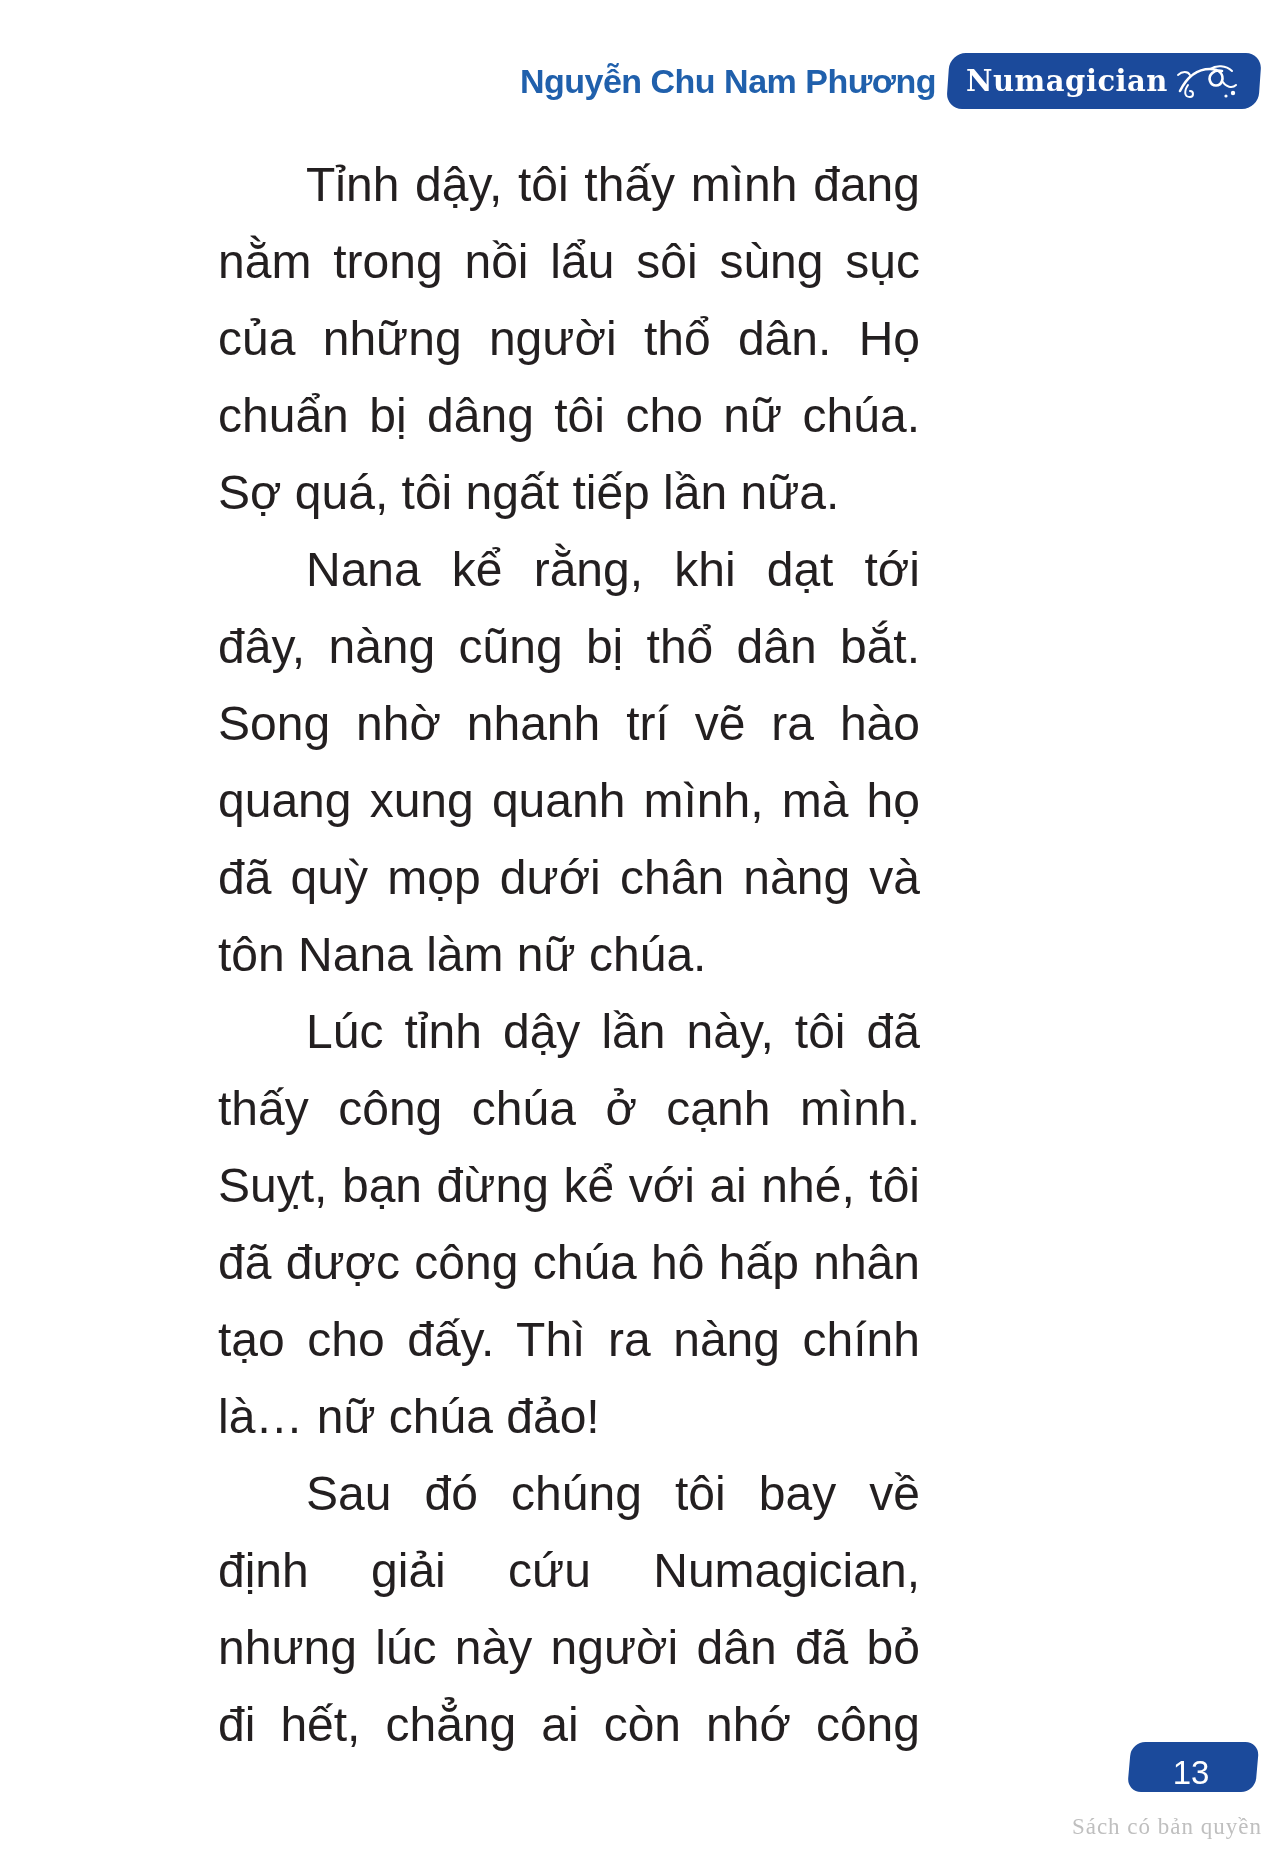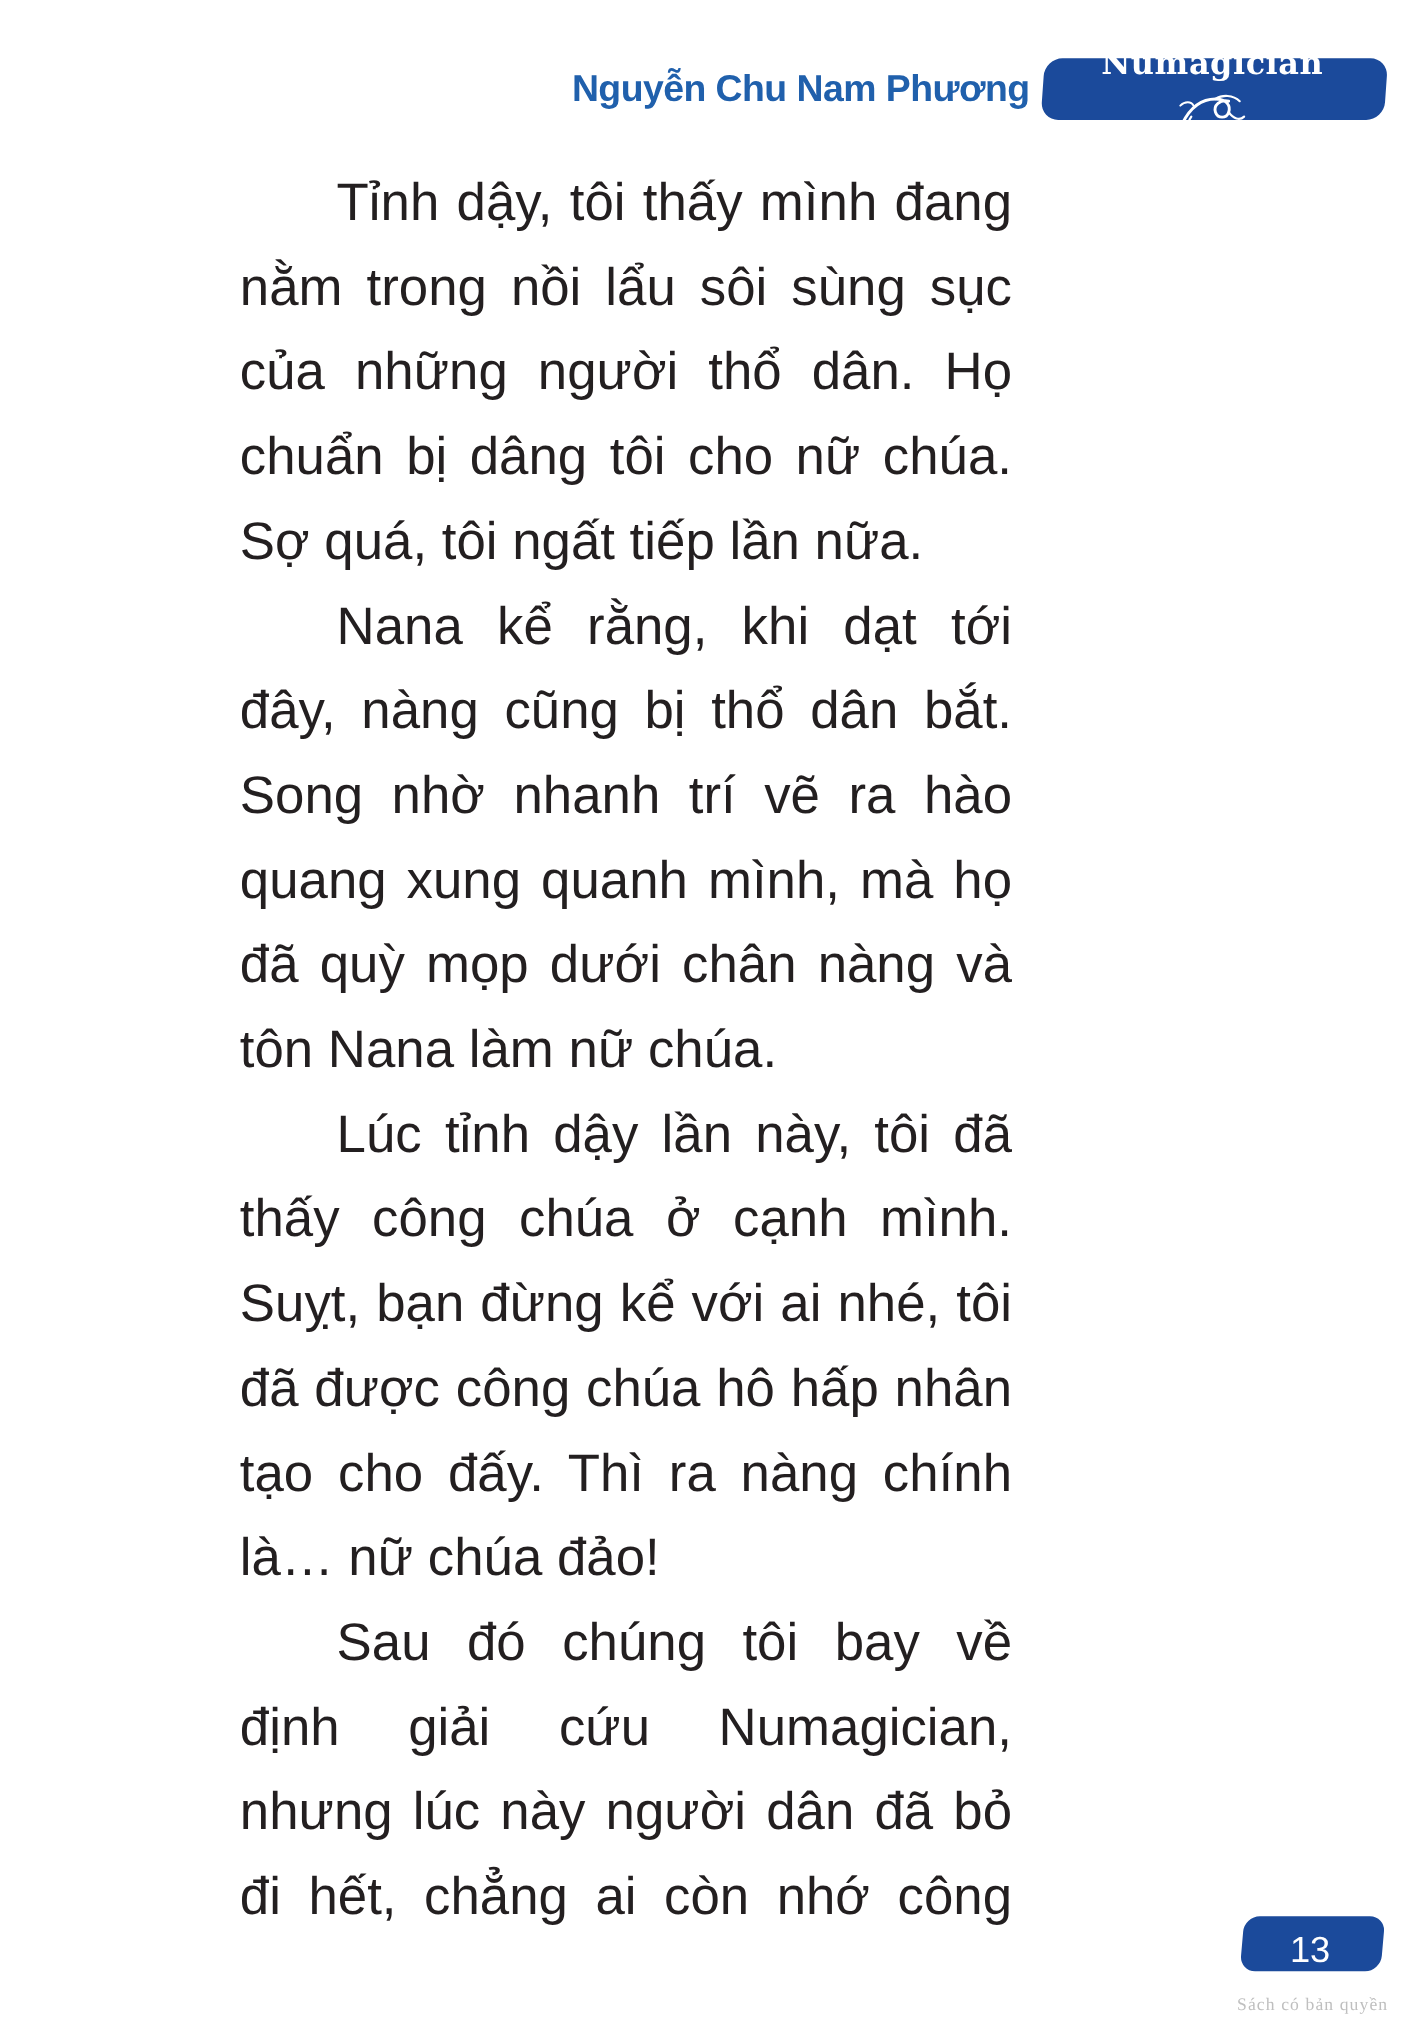--- a/index.html
+++ b/index.html
@@ -34,21 +34,20 @@
     white-space: nowrap;
   }
   .brand-badge {
     position: relative;
     width: 312px;
     height: 56px;
     display: flex;
     align-items: center;
     justify-content: center;
     gap: 8px;
-    flex-direction: column;
   }
   .brand-badge .badge-bg {
     position: absolute;
     inset: 0;
     background: #1b4a9b;
     border-radius: 16px;
     transform: skewX(-4deg);
     transform-origin: bottom;
   }
   .brand-text {
@@ -109,21 +108,21 @@
     font-weight: 400;
   }
 
   
   .copyright {
     position: absolute;
     right: 18px;
     top: 1814px;
     color: #bfbfbf;
     font-family: "Liberation Serif", "DejaVu Serif", serif;
-    font-size: 16px;
+    font-size: 23px;
     letter-spacing: 1px;
     white-space: nowrap;
   }
 </style>
 </head>
 <body>
 
 <div class="page">
 
   <div class="header">

